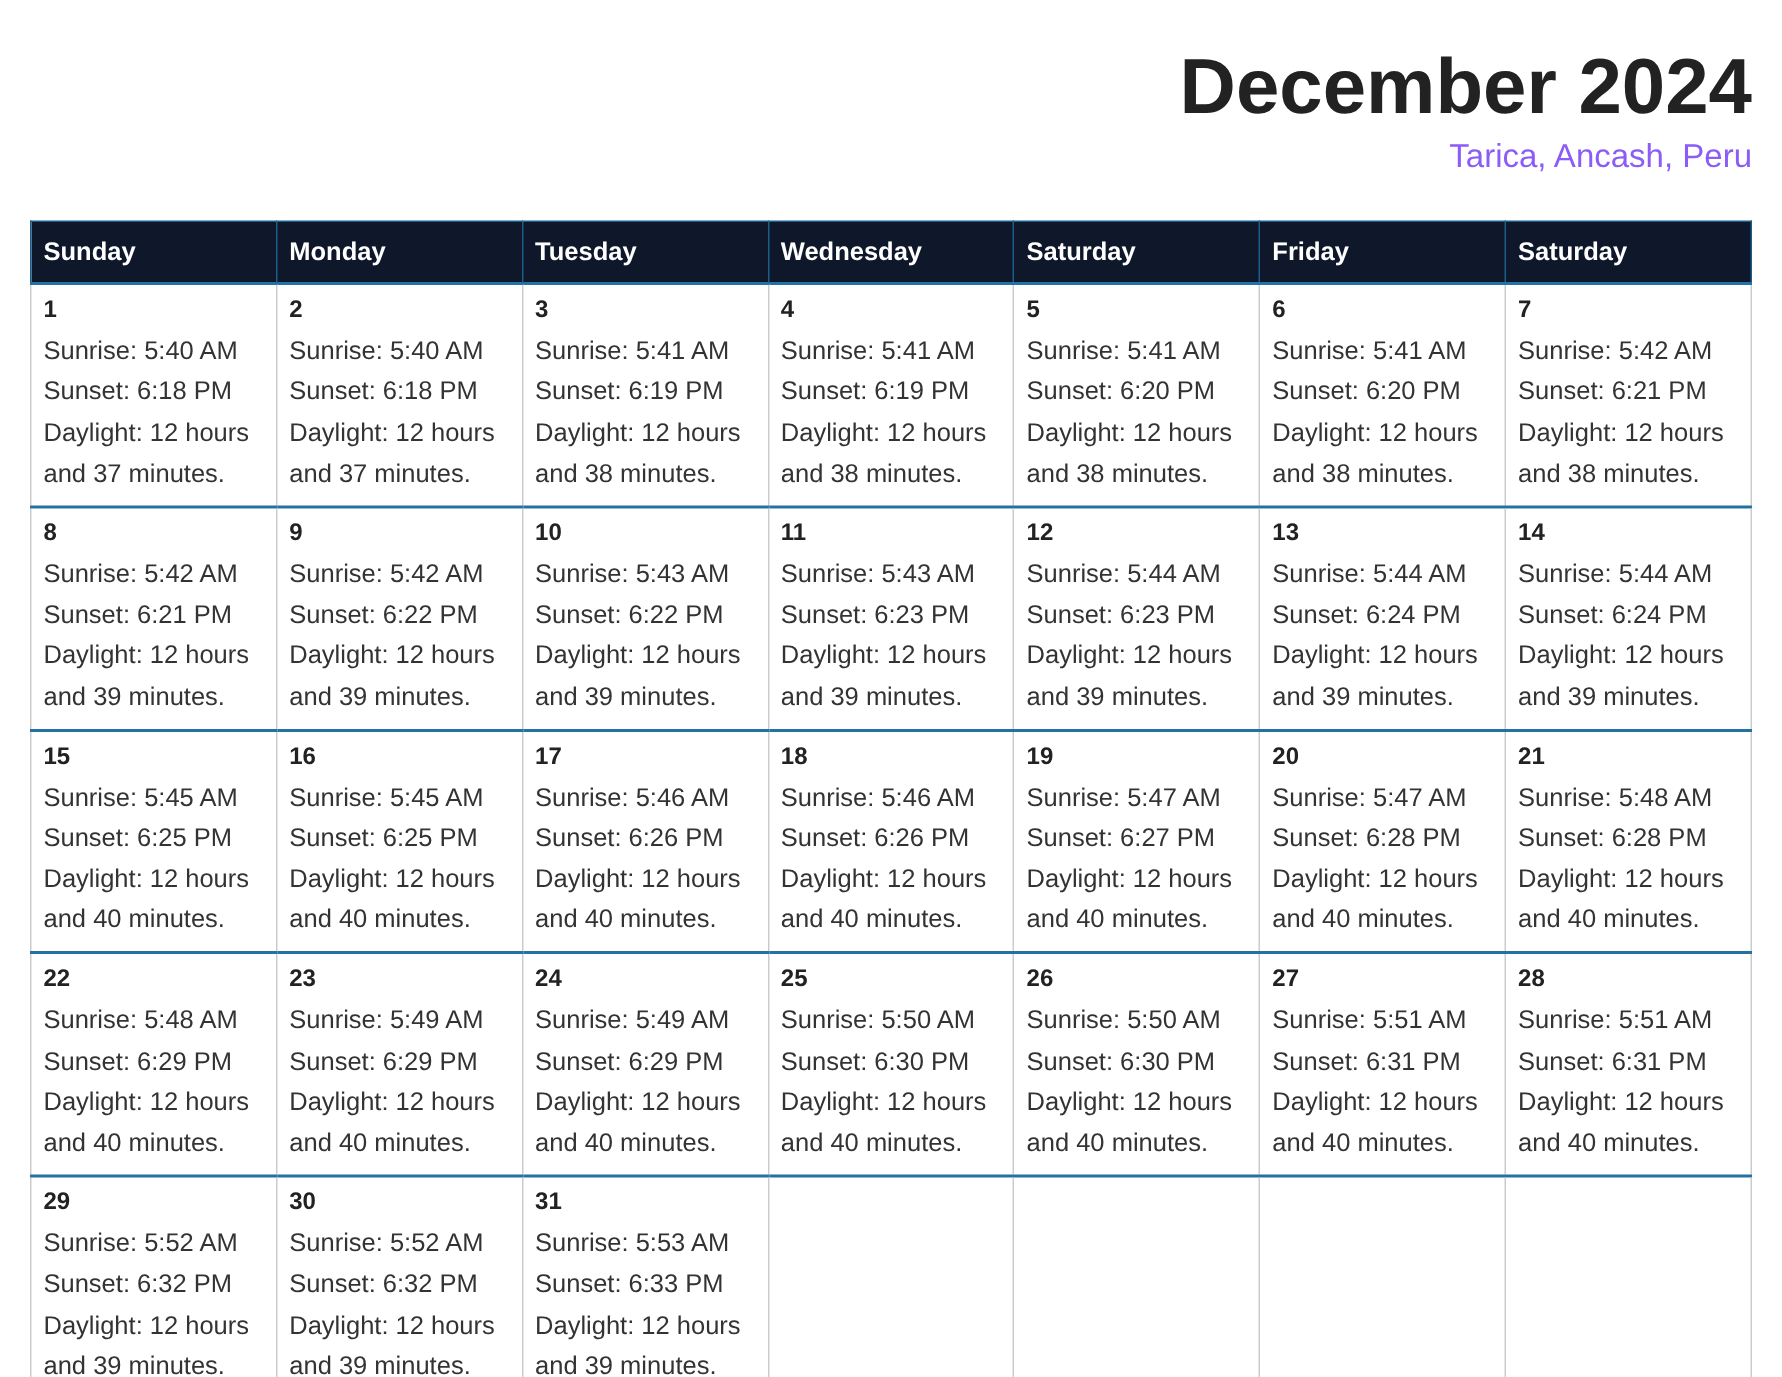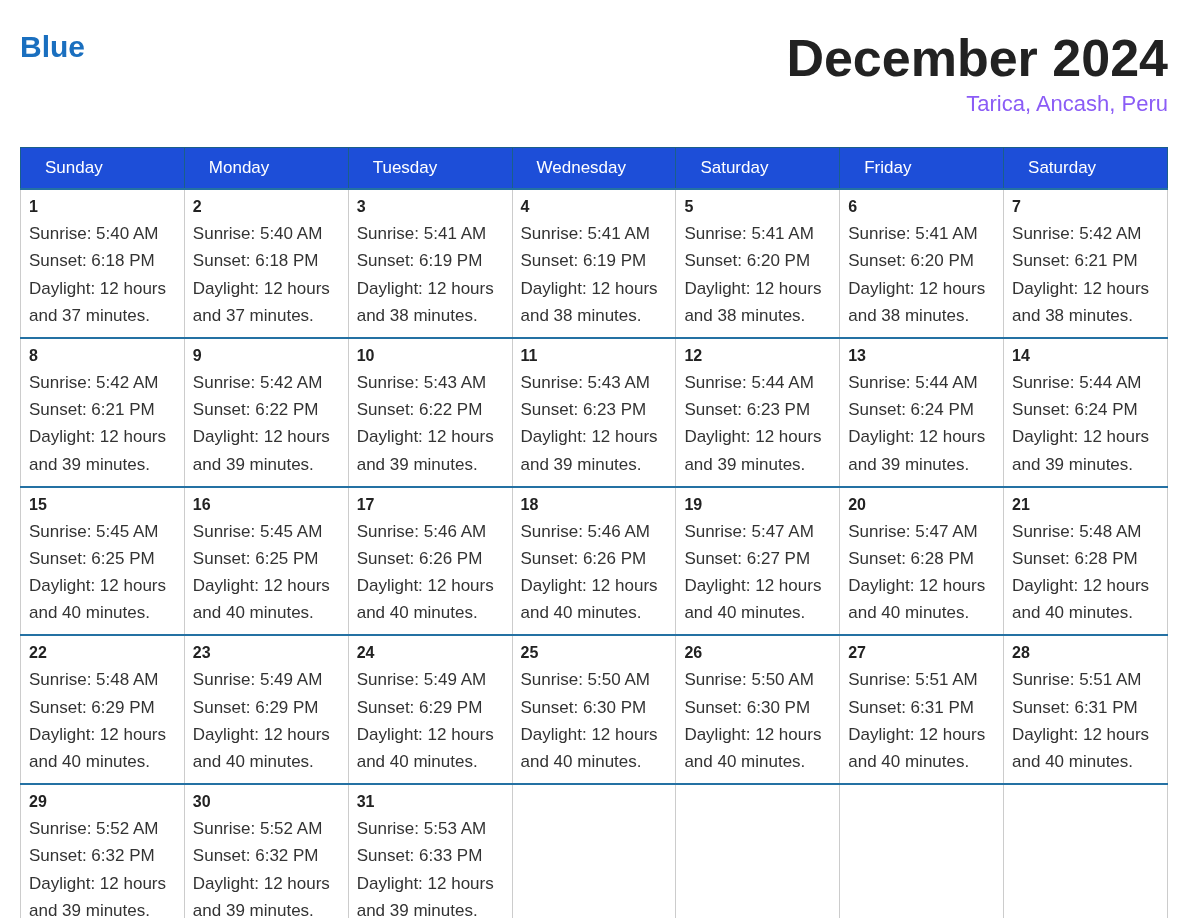--- a/index.html
+++ b/index.html
@@ -30,25 +30,25 @@
       font-size: 22px;
       color: #8b5cf6;
       margin-top: 4px;
     }
     .calendar-table {
       width: 100%;
       border-collapse: collapse;
       border: 1px solid #999;
     }
     .calendar-table th {
-      background-color: #1d4ed8;
+      background-color: #0f172a;
       color: white;
       font-size: 17px;
-      font-weight: normal;
-      padding: 10px 24px;
+      font-weight: bold;
+      padding: 10px 8px;
       border: 1px solid #1a5f8a;
       text-align: left;
     }
     .calendar-table td {
       vertical-align: top;
       padding: 8px;
       border: 1px solid #cccccc;
       border-top: 2px solid #2471a3;
       font-size: 12.5px;
       color: #333;
@@ -85,21 +85,20 @@
       font-size: 30px;
       font-weight: bold;
       color: #1a6fbf;
     }
   </style>
 </head>
 <body>
 
 <div class="header">
   <div class="logo-wrapper">
-    <div class="logo-line2">Blue</div>
   </div>
   <div class="title-section">
     <div class="month-title">December 2024</div>
     <div class="location">Tarica, Ancash, Peru</div>
   </div>
 </div>
 
 <table class="calendar-table">
   <thead>
     <tr>

